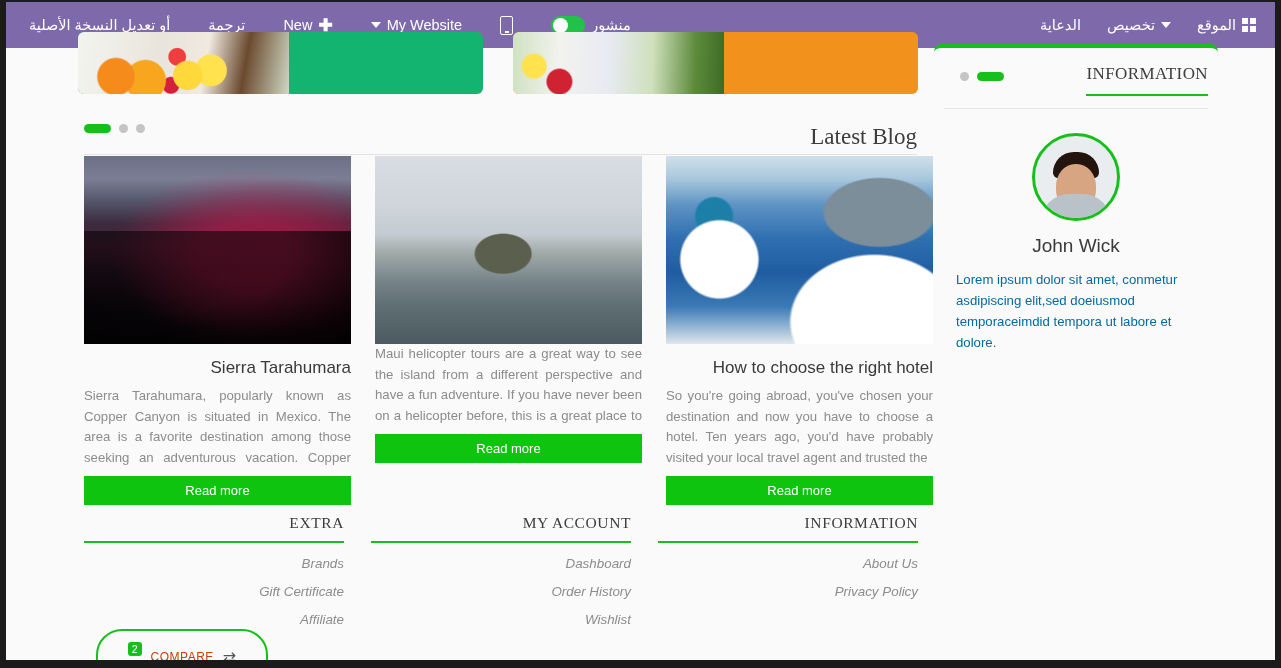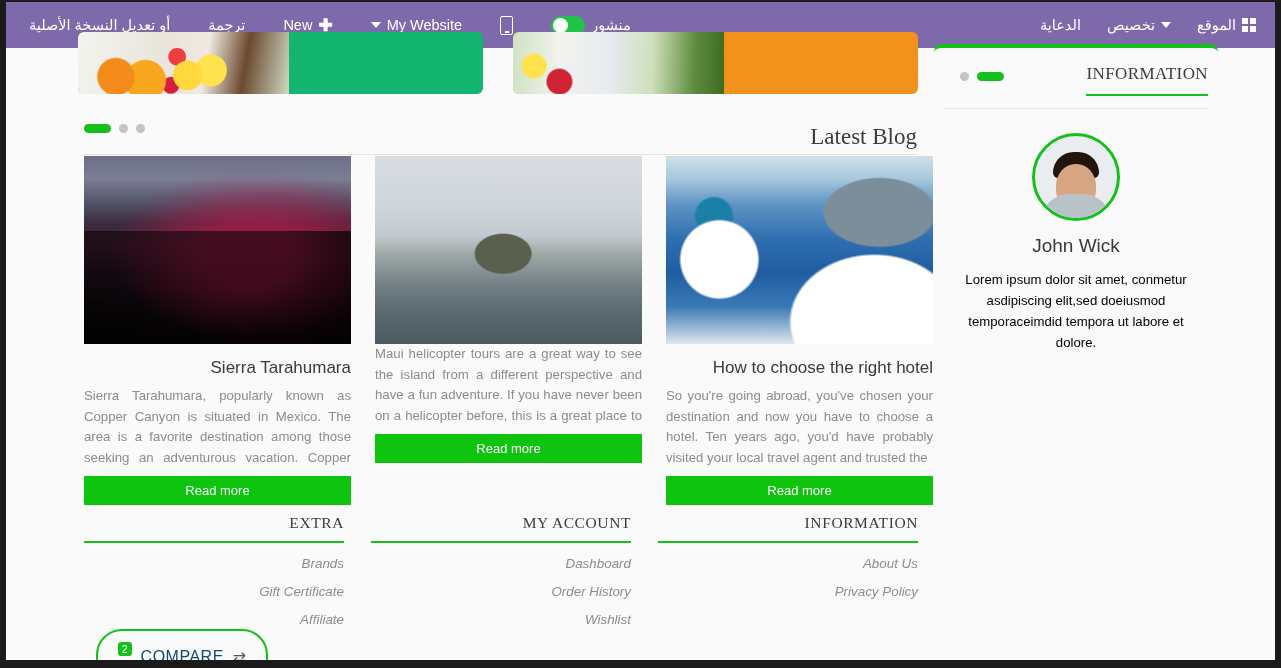--- a/index.html
+++ b/index.html
@@ -162,21 +162,21 @@
   .avatar .hair{
     position:absolute;left:50%;top:20%;transform:translateX(-50%);
     width:46px;height:26px;border-radius:24px 24px 6px 6px;background:#23150d;
   }
   .avatar .body{
     position:absolute;left:50%;bottom:-4px;transform:translateX(-50%);
     width:70px;height:28px;border-radius:28px 28px 0 0;background:#b9c2c9;
   }
   .testi-name{text-align:center;font-size:19px;color:#3a3a3a;margin-top:14px;}
   .testi-text{
-    text-align:center;font-size:13.2px;line-height:21px;color:#000000;
+    font-size:13.2px;line-height:21px;color:#0369a1;
     margin:12px 22px 9px;
   }
 
   
   .footer{position:absolute;left:0;top:466px;width:1269px;height:146px;}
   .fcol{position:absolute;top:0;}
   .fcol-extra{left:78px;width:260px;}
   .fcol-acct{left:365px;width:260px;}
   .fcol-info{left:652px;width:260px;}
   .fcol-h{
@@ -190,21 +190,21 @@
   }
   .compare-btn{
     position:absolute;left:90px;top:581px;width:168px;height:52px;
     border:2px solid #16c01a;border-radius:26px;background:#fafafa;
     display:flex;align-items:center;justify-content:center;gap:9px;cursor:pointer;
   }
   .compare-count{
     background:#16c01a;color:#fff;font-size:10.5px;border-radius:3px;
     padding:1px 4px;align-self:flex-start;margin-top:11px;
   }
-  .compare-label{font-size:16px;color:#0c4a6e;letter-spacing:.5px;}
+  .compare-label{font-size:12px;color:#c2410c;letter-spacing:.5px;}
   .compare-arrows{font-size:16px;color:#555;}
   .blog-title-wrap{text-align:right;}
 </style>
 </head>
 <body>
 
 <div class="viewport">
 
   <div class="adminbar">
     <div class="ab-left">

